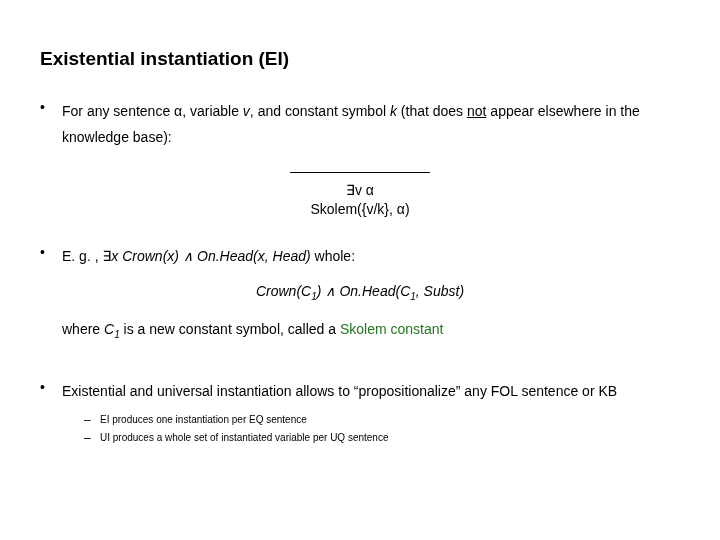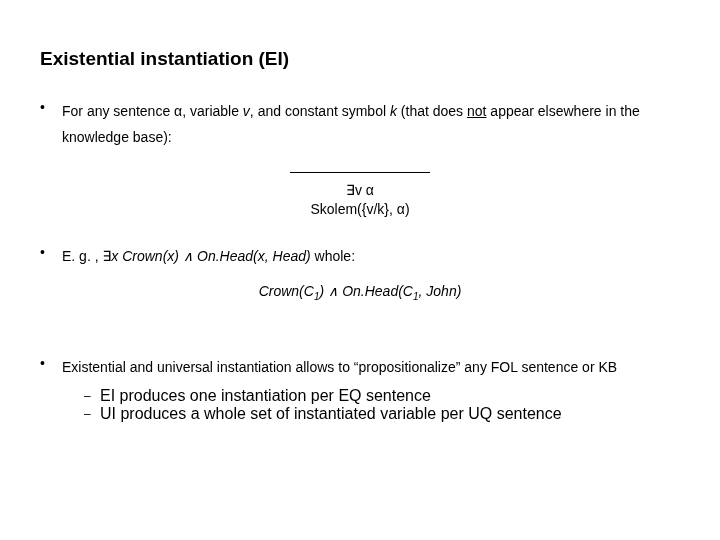--- a/index.html
+++ b/index.html
@@ -74,21 +74,21 @@
     margin-top: 2px;
   }
   .sub-bullet .dash {
     width: 16px;
     flex-shrink: 0;
     font-size: 12px;
     line-height: 16px;
   }
   .sub-bullet .subcontent {
     flex: 1;
-    font-size: 16px;
+    font-size: 10px;
     line-height: 16px;
   }
   .biggap {
     height: 34px;
   }
   .where-line {
     margin-left: 22px;
     font-size: 14px;
     line-height: 18px;
   }
@@ -115,23 +115,26 @@
   </div>
 
   <div class="bullet">
     <div class="dot">•</div>
     <div class="content">
       <span>E. g. , ∃</span><i>x</i><i> Crown</i><i>(x) ∧ </i><i>On.Head</i><i>(x, Head)</i><span> whole:</span>
     </div>
   </div>
 
   <div class="centered-formula">
-    <span>Crown</span><span>(C</span><span class="sub">1</span><span>) ∧ </span><span>On.Head</span><span>(C</span><span class="sub">1</span><span>, John)</span>
+    <span>Crown</span><span>(C</span><span class="sub">1</span><span>) ∧ </span><span>On.Head</span><span>(C</span><span class="sub">1</span><span>, Subst)</span>
   </div>
 
+  <div class="where-line">
+    <span>where </span><i>C</i><i class="sub">1</i><span> is a new constant symbol, called a </span><span class="skolem">Skolem constant</span>
+  </div>
 
   <div class="biggap"></div>
 
   <div class="bullet">
     <div class="dot">•</div>
     <div class="content">Existential and universal instantiation allows to “propositionalize” any FOL sentence or KB</div>
   </div>
 
   <div class="sub-bullet">
     <div class="dash">–</div>

